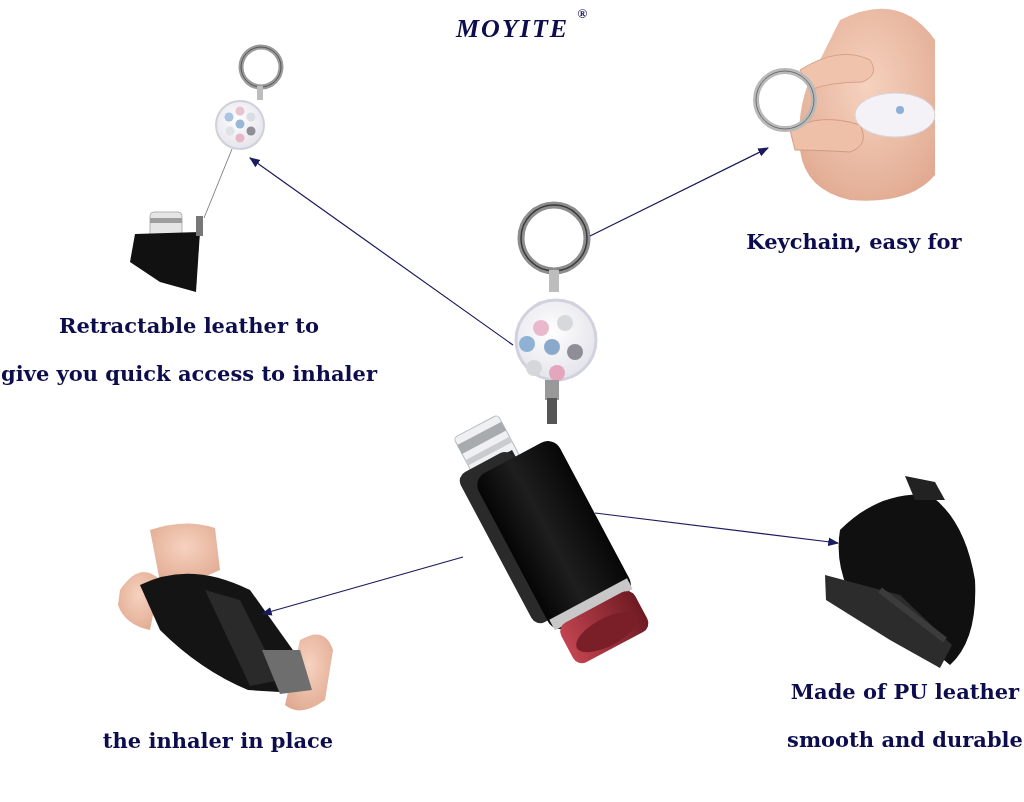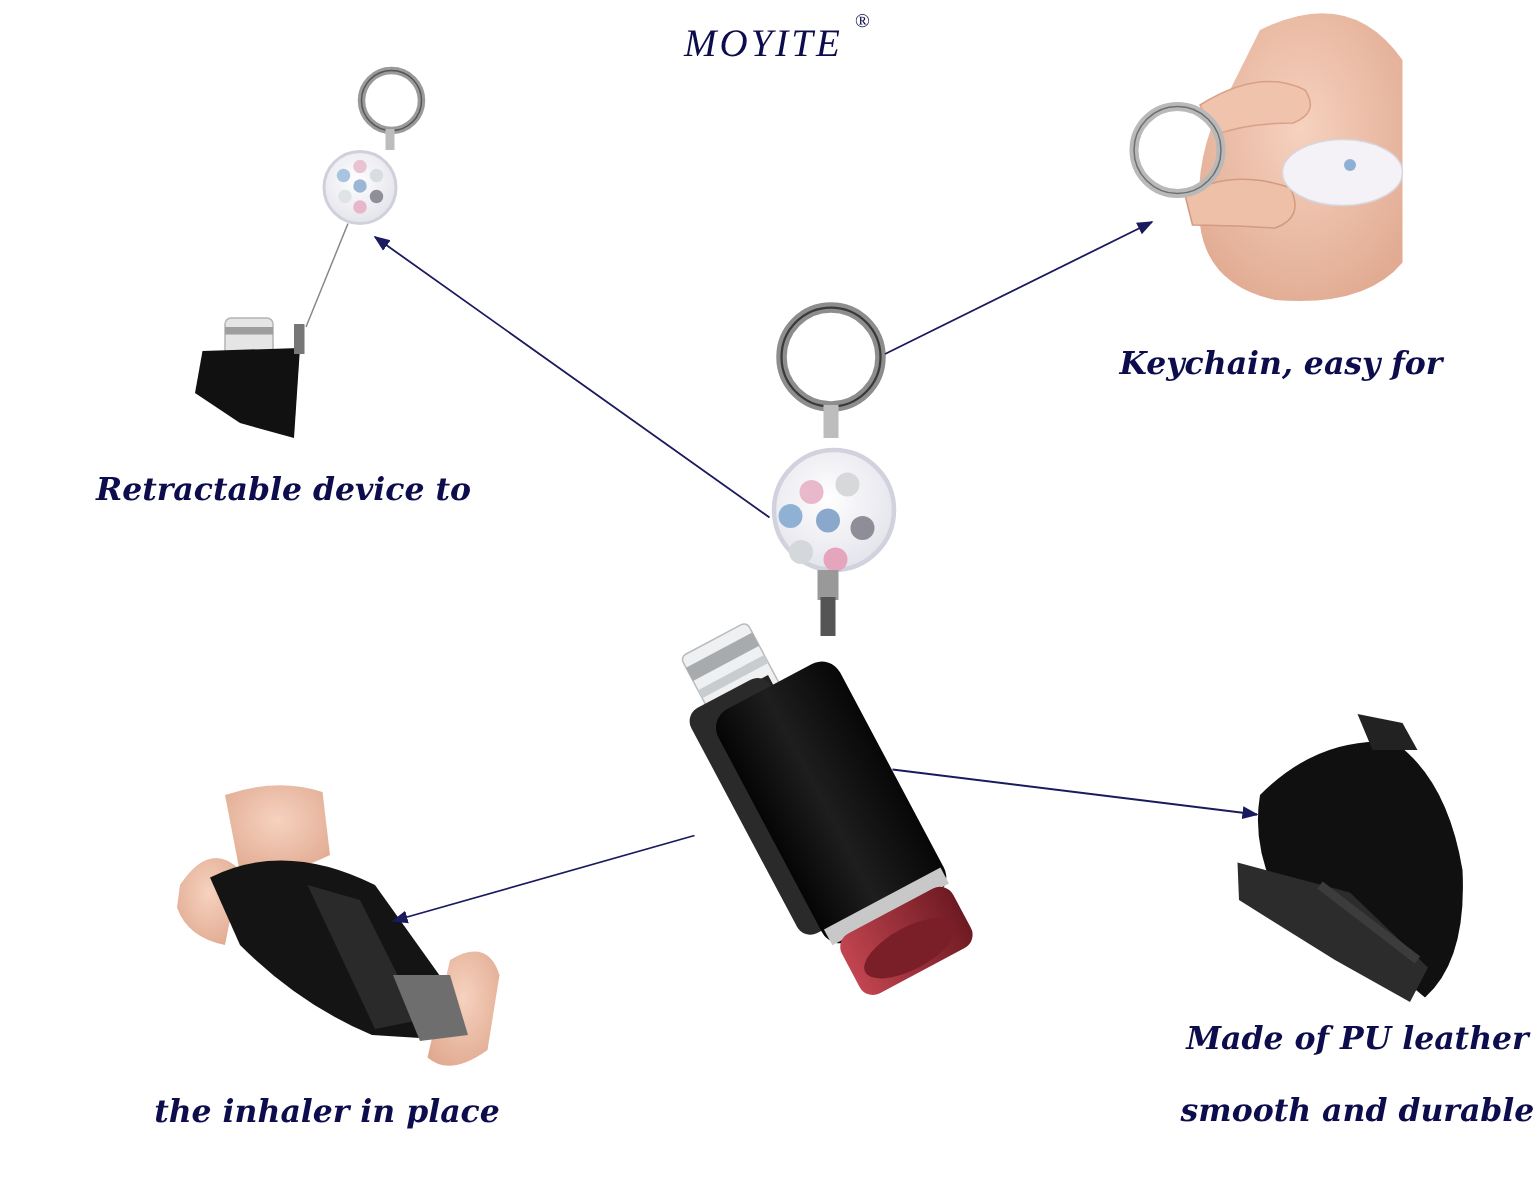--- a/index.html
+++ b/index.html
@@ -1,18 +1,18 @@
 <!DOCTYPE html>
 <html><head>
 <meta charset="utf-8">
 <style>
   html, body { margin:0; padding:0; background:#ffffff; }
   body { width:1024px; height:802px; position:relative; overflow:hidden; font-family:"DejaVu Serif", serif; }
-  .abs { position:absolute;font-style:italic; }
-  .brand { left:456px; top:14px; font-family:"Liberation Serif", serif; font-weight:normal; font-size:26px; letter-spacing:2px; color:#0d0d4d; font-style:italic; }
+  .abs { position:absolute; }
+  .brand { left:456px; top:14px; font-family:"Liberation Serif", serif; font-weight:bold; font-size:26px; letter-spacing:2px; color:#0d0d4d; font-style:italic; }
   .brand .reg { position:absolute; top:-8px; right:-18px; font-size:13px; font-style:normal; letter-spacing:0; }
   .caption { color:#0d0d4d; font-weight:bold; font-size:21px; text-align:center; line-height:48px; white-space:nowrap; }
   svg.layer { position:absolute; left:0; top:0; }
 </style>
 </head>
 <body>
 
 <div class="abs brand">
   <span>MOYITE</span>
   <span class="reg">®</span>
@@ -120,21 +120,22 @@
     <path d="M880 590 L945 640" stroke="#3c3c3c" stroke-width="6"></path>
   </g>
 
   <line x1="513" y1="345" x2="250" y2="158" stroke="#1a1a5e" stroke-width="1.2" marker-end="url(#ah)"></line>
   <line x1="590" y1="236" x2="768" y2="148" stroke="#1a1a5e" stroke-width="1.2" marker-end="url(#ah)"></line>
   <line x1="595" y1="513" x2="838" y2="543" stroke="#1a1a5e" stroke-width="1.2" marker-end="url(#ah)"></line>
   <line x1="463" y1="557" x2="262" y2="614" stroke="#1a1a5e" stroke-width="1.2" marker-end="url(#ah)"></line>
 </svg>
 
 <div class="abs caption" style="left:0; top:302px; width:378px;">
-  <div>Retractable device to</div>
+  <div>Retractable leather to</div>
+  <div>give you quick access to inhaler</div>
 </div>
 
 <div class="abs caption" style="left:706px; top:218px; width:296px;">
   <div>Keychain, easy for</div>
 </div>
 
 <div class="abs caption" style="left:80px; top:717px; width:276px;">
   <div>the inhaler in place</div>
 </div>
 

